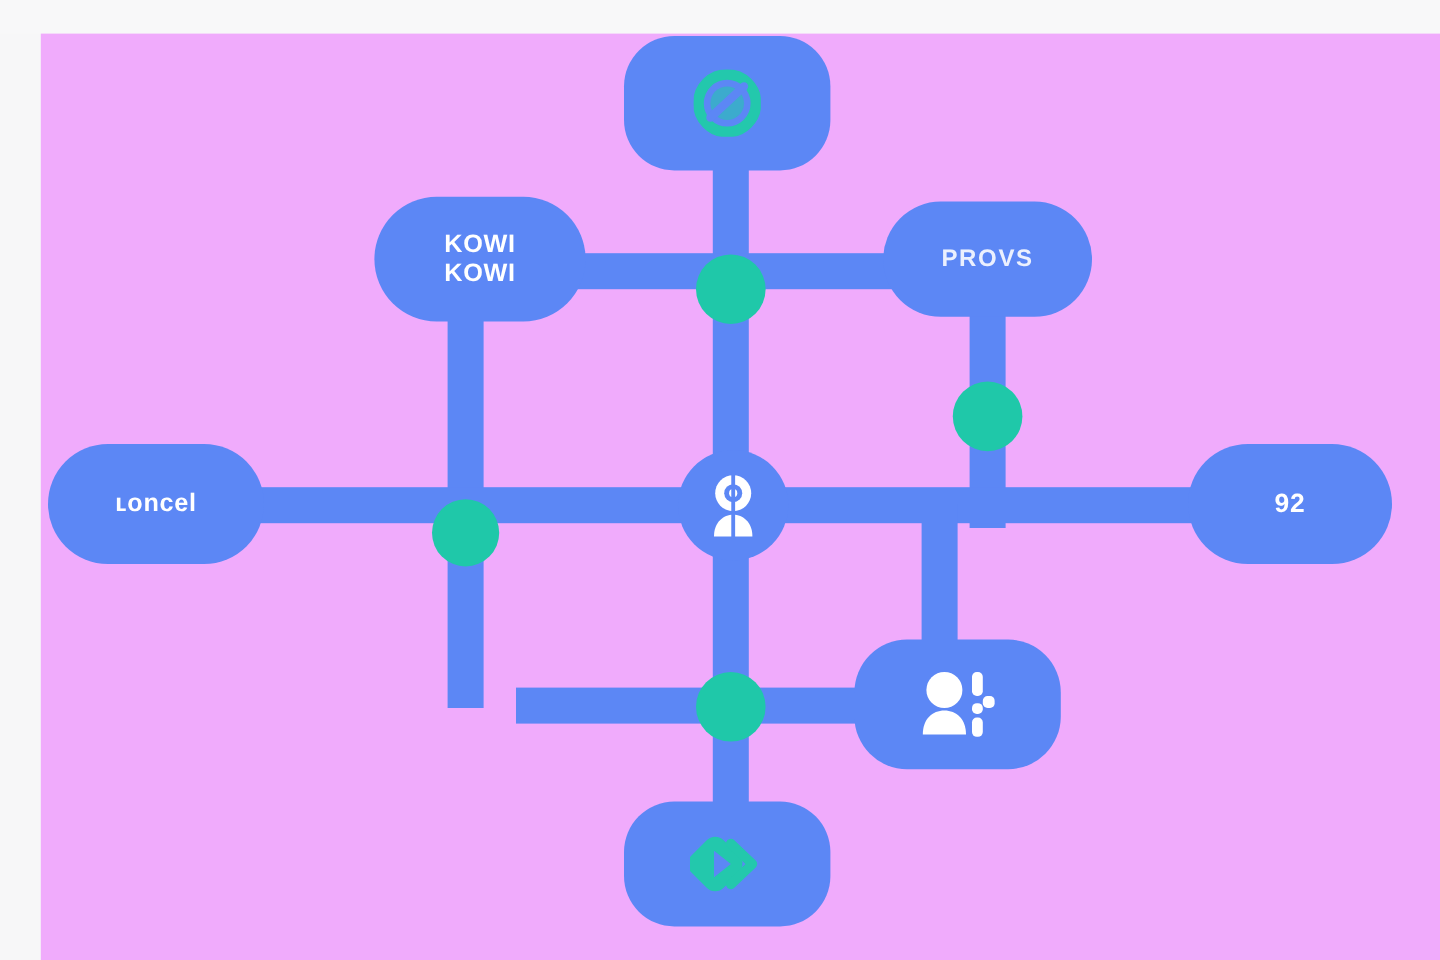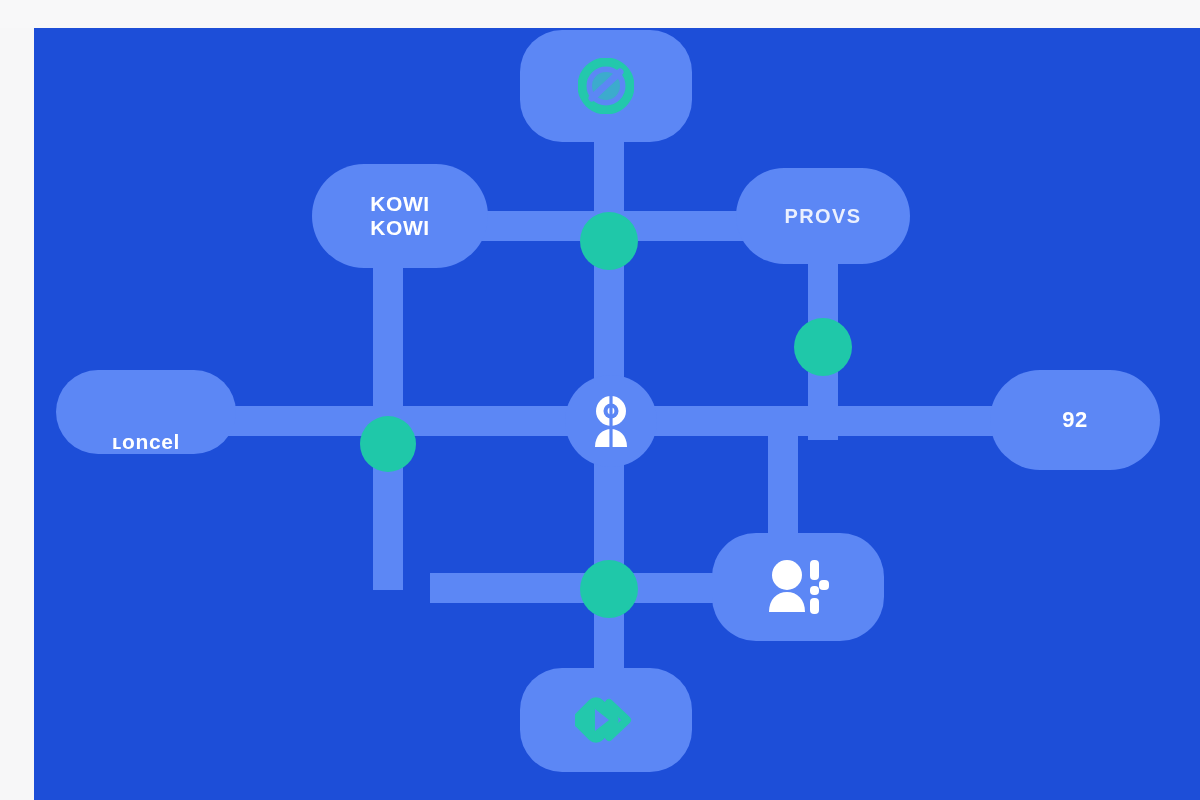--- a/index.html
+++ b/index.html
@@ -11,21 +11,21 @@
     width: 1200px;
     height: 800px;
     background: #fbfbfb;
     font-family: "Liberation Sans", sans-serif;
     overflow: hidden;
   }
   #stage {
     position: relative;
     width: 1200px;
     height: 800px;
-    background: #1d4ed8;
+    background: #f0abfc;
   }
   
   #stage::before {
     content: "";
     position: absolute;
     left: 0; top: 0;
     width: 34px; height: 800px;
     background: #f7f7f8;
     pointer-events: none;
   }
@@ -137,21 +137,21 @@
 
   <div class="node" style="left:312px; top:164px; width:176px; height:104px; border-radius:52px;">
     <span class="node-label lbl-strong">KOWI
 KOWI</span>
   </div>
 
   <div class="node" style="left:736px; top:168px; width:174px; height:96px; border-radius:48px;">
     <span class="node-label lbl-soft">PROVS</span>
   </div>
 
-  <div class="node" style="left:56px; top:370px; width:180px; height:84px; border-radius:50px;align-items:flex-end;">
+  <div class="node" style="left:40px; top:370px; width:180px; height:100px; border-radius:50px;">
     <span class="node-label lbl-strong">ʟoncel</span>
   </div>
 
   <div class="node" style="left:565px; top:375px; width:92px; height:92px; border-radius:50%;">
     <span class="icon-wrap">
       <svg width="52" height="56" viewBox="0 0 52 56">
         <path d="M26 2 A16 16 0 0 1 26 34 A16 16 0 0 1 26 2 Z" fill="none"></path>
         <circle cx="26" cy="18" r="15" fill="#ffffff"></circle>
         <circle cx="26" cy="18" r="7.5" fill="#5c87f5"></circle>
         <circle cx="26" cy="18" r="3.4" fill="#ffffff"></circle>

